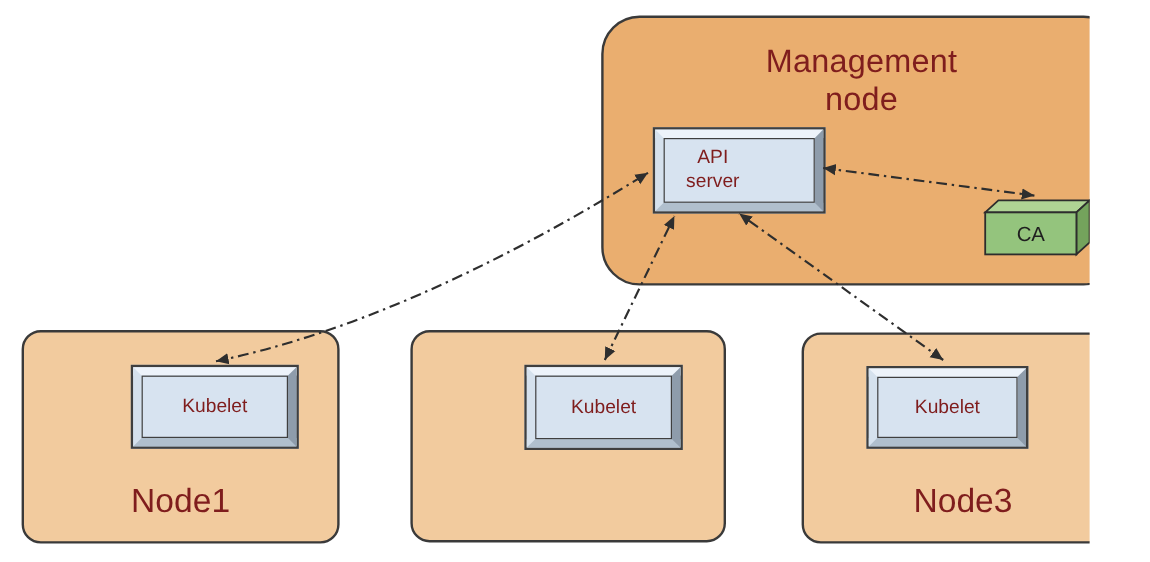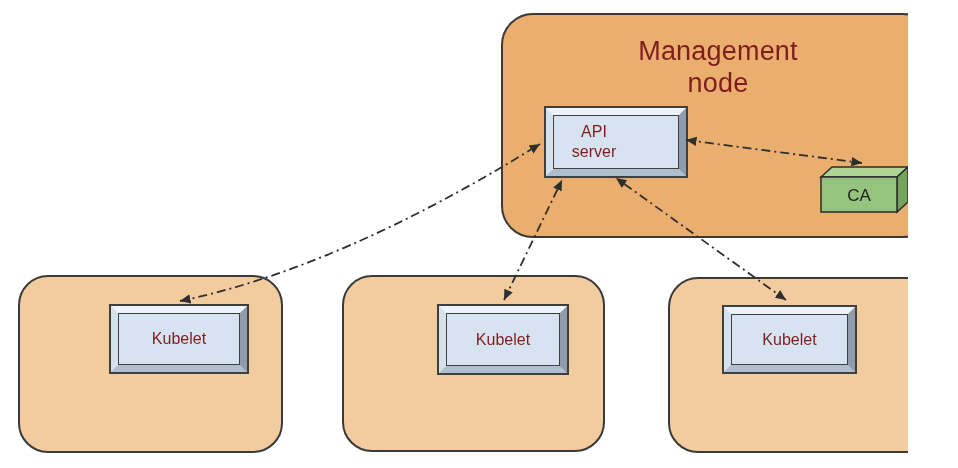--- a/index.html
+++ b/index.html
@@ -7,21 +7,21 @@
     position:relative;width:908px;height:468px;background:#ffffff;overflow:hidden;
     font-family:"Liberation Sans", sans-serif;color:#7f1d1d;
   }
   
   .group{position:absolute;border:2px solid #3a3a3a;box-sizing:border-box;}
   .mgmt{left:501px;top:13px;width:434px;height:225px;border-radius:32px;background:#EAAE6F;}
   .mgmt-title{
     position:absolute;top:20px;left:0;right:0;margin:0 auto;max-width:190px;
     text-align:center;font-size:27px;line-height:32px;letter-spacing:.2px;
   }
-  .worker{border-radius:30px;background:#F2CB9E;}
+  .worker{border-radius:16px;background:#F2CB9E;}
   .node1{left:18px;top:275px;width:265px;height:178px;}
   .node2{left:342px;top:275px;width:263px;height:177px;}
   .node3{left:668px;top:277px;width:269px;height:176px;}
   .node-label{
     position:absolute;bottom:18px;left:0;right:0;text-align:center;
     font-size:28px;line-height:30px;
   }
   
   .machine{position:absolute;border:2px solid #3f3f3f;box-sizing:border-box;background:#c6d4e2;}
   .machine .frame{
@@ -68,38 +68,40 @@
     </svg>
   </div>
 
   <div class="group worker node1">
     <div class="machine kub1">
       <div class="frame"></div>
       <div class="face center">
         <span class="machine-label">Kubelet</span>
       </div>
     </div>
+    <div class="node-label">Node1</div>
   </div>
 
   <div class="group worker node2">
     <div class="machine kub2">
       <div class="frame"></div>
       <div class="face center">
         <span class="machine-label">Kubelet</span>
       </div>
     </div>
   </div>
 
   <div class="group worker node3">
     <div class="machine kub3">
       <div class="frame"></div>
       <div class="face center">
         <span class="machine-label">Kubelet</span>
       </div>
     </div>
+    <div class="node-label">Node3</div>
   </div>
 
   <svg class="arrows" viewBox="0 0 958 468">
     <defs>
       <marker id="ah" viewBox="0 0 10 10" refX="9" refY="5" markerWidth="6.5" markerHeight="6.5" orient="auto-start-reverse">
         <path d="M0,1 L9,5 L0,9 Z" fill="#2e2e2e"></path>
       </marker>
     </defs>
     <g fill="none" stroke="#2e2e2e" stroke-width="1.8" stroke-dasharray="9 4 2 4">
       <path d="M180,301 Q340,268 540,144" marker-start="url(#ah)" marker-end="url(#ah)"></path>

